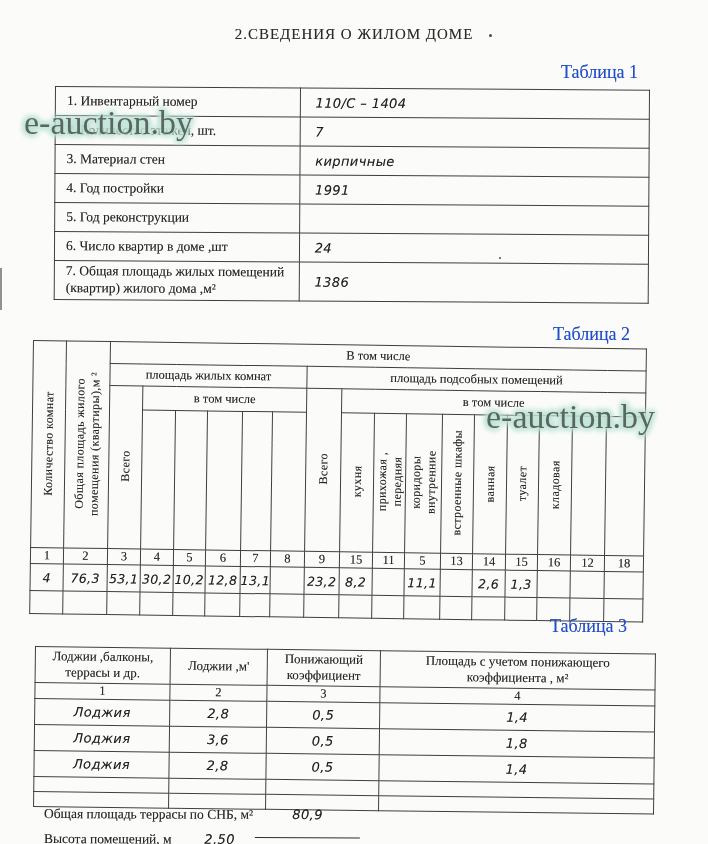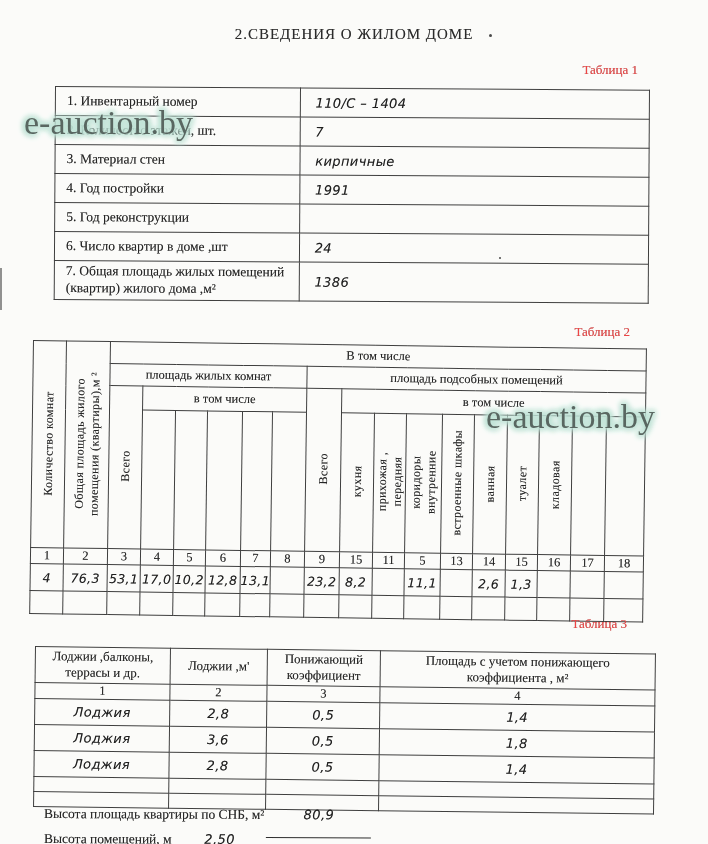--- a/index.html
+++ b/index.html
@@ -6,21 +6,21 @@
   #page{
     position:relative;width:708px;height:844px;overflow:hidden;
     background:#fbfbf9;
     font-family:"Liberation Serif","DejaVu Serif",serif;
     color:#262626;
     text-shadow:0 0 .5px rgba(50,50,50,.45);
   }
   .title{position:absolute;left:0;width:708px;text-align:center;letter-spacing:1px;color:#2b2b2b;}
   .title.s2{top:26px;font-size:15px;}
   .title.s3{top:300px;font-size:12.5px;letter-spacing:.6px;}
-  .tcap{position:absolute;font-size:13px;color:#ef4444;}
+  .tcap{position:absolute;font-size:18px;color:#1d4ed8;}
   table{border-collapse:collapse;position:absolute;transform-origin:0 0;}
   td,th{border:1px solid #3f3f3f;font-weight:normal;padding:0;}
   
   #t1{left:55px;top:86px;width:595px;transform:rotate(.35deg);}
   #t1 td{height:26px;vertical-align:middle;}
   #t1 tr.tall td{height:36px;}
   #t1 td.lbl{font-size:13.5px;padding:1px 8px 1px 11px;line-height:1.25;}
   
   .hand{font-family:"DejaVu Sans",sans-serif;font-style:italic;color:#1e1e1e;letter-spacing:.4px;}
   #t1 td.val{font-size:13px;padding-left:15px;}
@@ -184,28 +184,28 @@
         <td>7</td>
         <td>8</td>
         <td>9</td>
         <td>15</td>
         <td>11</td>
         <td>5</td>
         <td>13</td>
         <td>14</td>
         <td>15</td>
         <td>16</td>
-        <td>17</td>
+        <td>12</td>
         <td>18</td>
       </tr>
       <tr class="data hand">
         <td>4</td>
         <td>76,3</td>
         <td>53,1</td>
-        <td>17,0</td>
+        <td>30,2</td>
         <td>10,2</td>
         <td>12,8</td>
         <td>13,1</td>
         <td></td>
         <td>23,2</td>
         <td>8,2</td>
         <td></td>
         <td>11,1</td>
         <td></td>
         <td>2,6</td>
@@ -289,19 +289,19 @@
       <tr class="blank">
         <td></td>
           <td></td>
         <td></td>
           <td></td>
       </tr>
     </tbody>
   </table>
 
   <div class="footline" style="top:806px;">
-    <span>Высота площадь  квартиры по СНБ, м²</span><span class="uval w1 hand">80,9</span>
+    <span>Общая площадь  террасы по СНБ, м²</span><span class="uval w1 hand">80,9</span>
   </div>
   <div class="footline" style="top:831px;">
     <span>Высота помещений, м</span><span class="uval w2 hand">2,50</span>
   </div>
 
 </div>
 
 </body></html>

